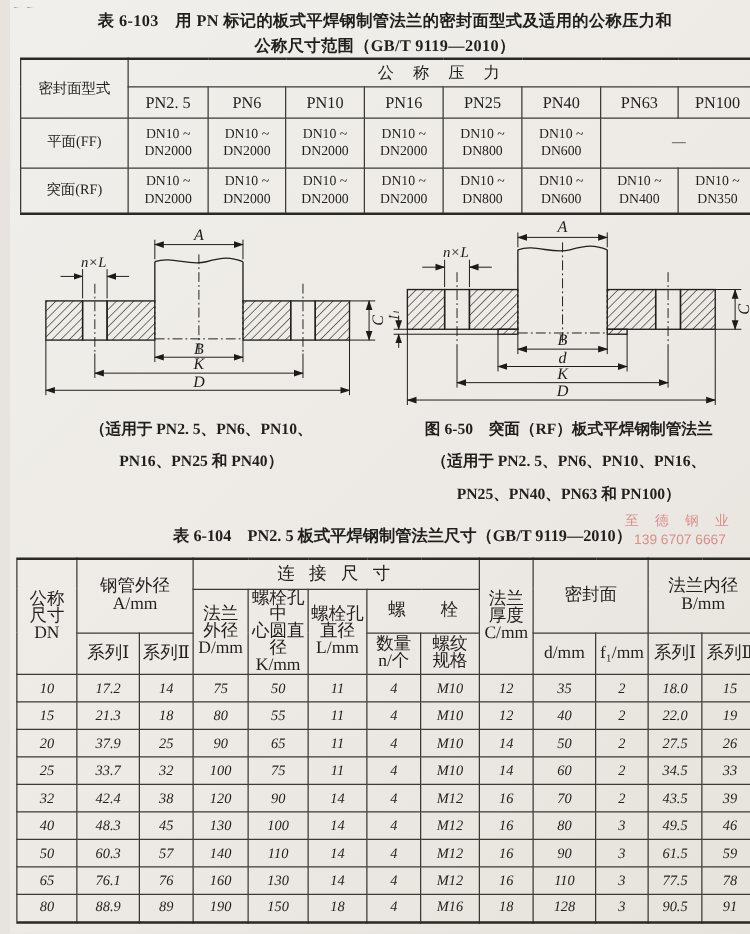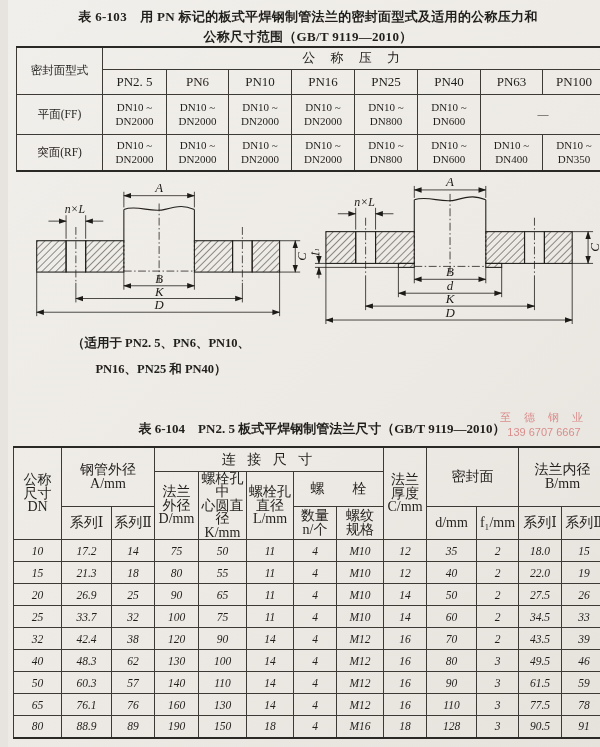--- a/index.html
+++ b/index.html
@@ -275,20 +275,25 @@
       <text x="140" y="115">d</text>
       <text x="140" y="128">K</text>
       <text x="140" y="142">D</text>
       <text transform="translate(290,72) rotate(-90)">C</text>
     </g>
   </svg>
 
   <div class="cap cap-ff">
     <div>（适用于 PN2. 5、PN6、PN10、</div>
     <div>PN16、PN25 和 PN40）</div>
+  </div>
+  <div class="cap cap-rf">
+    <div>图 6-50　突面（RF）板式平焊钢制管法兰</div>
+    <div>（适用于 PN2. 5、PN6、PN10、PN16、</div>
+    <div>PN25、PN40、PN63 和 PN100）</div>
   </div>
 
   <div class="t2-title">表 6-104　PN2. 5 板式平焊钢制管法兰尺寸（GB/T 9119—2010）</div>
   <div class="watermark">
     <div class="wl1">至 德 钢 业</div>
     <div class="wl2">139 6707 6667</div>
   </div>
 
   <table class="tbl2">
     <colgroup>
@@ -372,21 +377,21 @@
           <td>4</td>
           <td>M10</td>
           <td>12</td>
           <td>40</td>
           <td>2</td>
           <td>22.0</td>
           <td>19</td>
         </tr>
         <tr>
           <td>20</td>
-          <td>26.9</td>
+          <td>37.9</td>
           <td>25</td>
           <td>90</td>
           <td>65</td>
           <td>11</td>
           <td>4</td>
           <td>M10</td>
           <td>14</td>
           <td>50</td>
           <td>2</td>
           <td>27.5</td>
@@ -418,21 +423,21 @@
           <td>M12</td>
           <td>16</td>
           <td>70</td>
           <td>2</td>
           <td>43.5</td>
           <td>39</td>
         </tr>
         <tr>
           <td>40</td>
           <td>48.3</td>
-          <td>62</td>
+          <td>45</td>
           <td>130</td>
           <td>100</td>
           <td>14</td>
           <td>4</td>
           <td>M12</td>
           <td>16</td>
           <td>80</td>
           <td>3</td>
           <td>49.5</td>
           <td>46</td>

